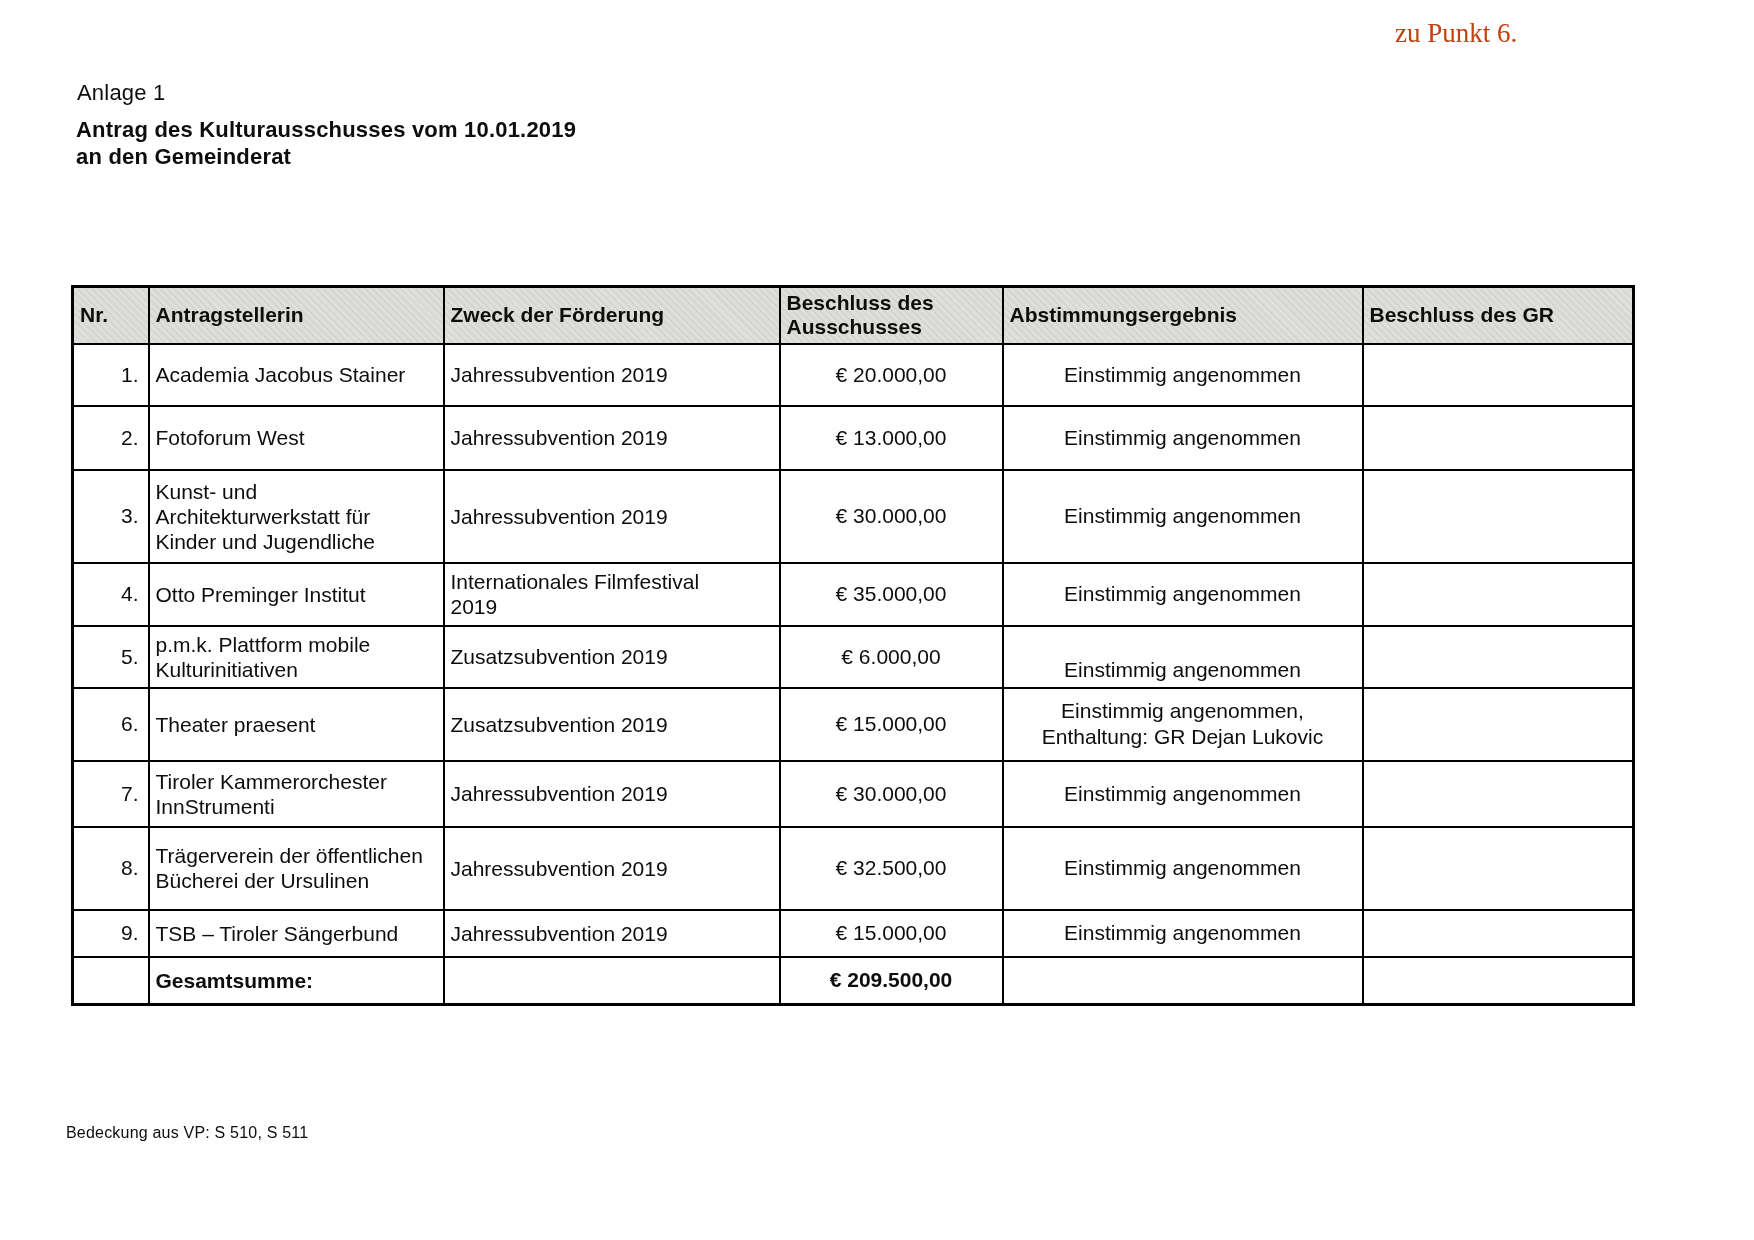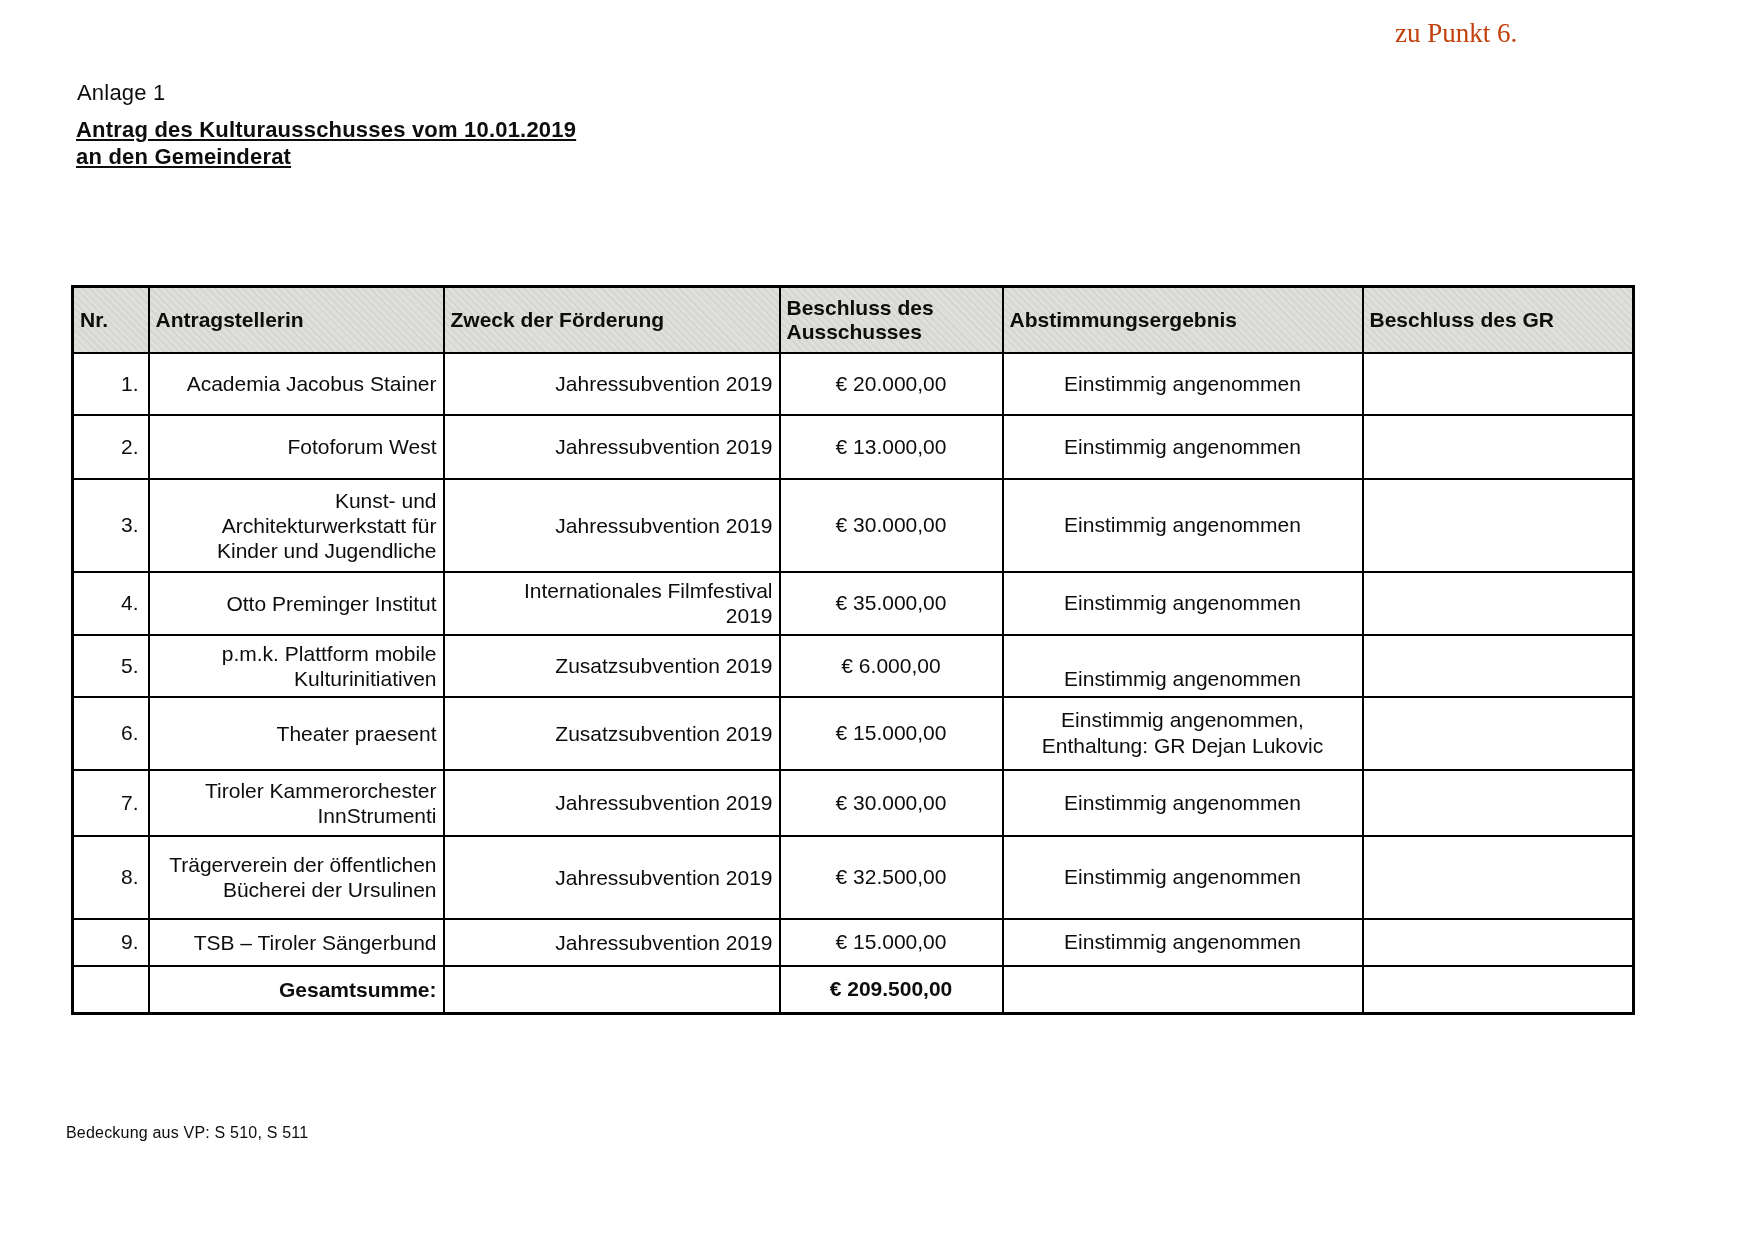--- a/index.html
+++ b/index.html
@@ -15,21 +15,21 @@
     position:absolute;left:77px;top:36px;
     font-size:22px;letter-spacing:.2px;margin-top:44px;
   }
   .annotation{
     position:absolute;left:1395px;top:18px;
     font-family:"Liberation Serif","DejaVu Serif",serif;
     font-size:27px;color:#c2410c;
   }
   .title{
     position:absolute;left:76px;top:116px;
-    font-size:22px;font-weight:bold;line-height:27px;letter-spacing:.2px;text-decoration:underline;
+    font-size:22px;font-weight:bold;line-height:27px;letter-spacing:.2px;
   }
   .subsidy-table{
     position:absolute;left:71px;top:285px;
     border-collapse:collapse;table-layout:fixed;
     border:3px solid #000;
     font-size:21px;
   }
   .subsidy-table td,.subsidy-table th{
     border:2px solid #000;
     padding:2px 6px;
@@ -43,21 +43,21 @@
     font-weight:bold;text-align:left;
     font-size:21px;
   }
   col.c-nr{width:76px}
   col.c-name{width:295px}
   col.c-zweck{width:336px}
   col.c-beschluss{width:223px}
   col.c-abst{width:360px}
   col.c-gr{width:271px}
   td.nr{text-align:right;padding-right:9px;}
-  td.name,td.zweck{text-align:right;line-height:25px;}
+  td.name,td.zweck{text-align:left;line-height:25px;}
   td.amount{text-align:center;line-height:26px;}
   td.result{text-align:center;line-height:26px;}
   td.vbottom{vertical-align:bottom;padding-bottom:4px;}
   td.bold, .subsidy-table td.total-label{font-weight:bold;}
   .footer-note{
     position:absolute;left:66px;top:1124px;
     font-size:16px;letter-spacing:.2px;
   }
 </style>
 </head>
@@ -74,21 +74,21 @@
 <table class="subsidy-table">
   <colgroup>
     <col class="c-nr">
       <col class="c-name">
       <col class="c-zweck">
       <col class="c-beschluss">
       <col class="c-abst">
       <col class="c-gr">
   </colgroup>
   <tbody>
-    <tr style="height:66px">
+    <tr style="height:57px">
       <th>Nr.</th>
       <th>Antragstellerin</th>
       <th>Zweck der Förderung</th>
       <th>Beschluss des
 Ausschusses</th>
       <th>Abstimmungsergebnis</th>
       <th>Beschluss des GR</th>
     </tr>
 
     <tr style="height:62px">

